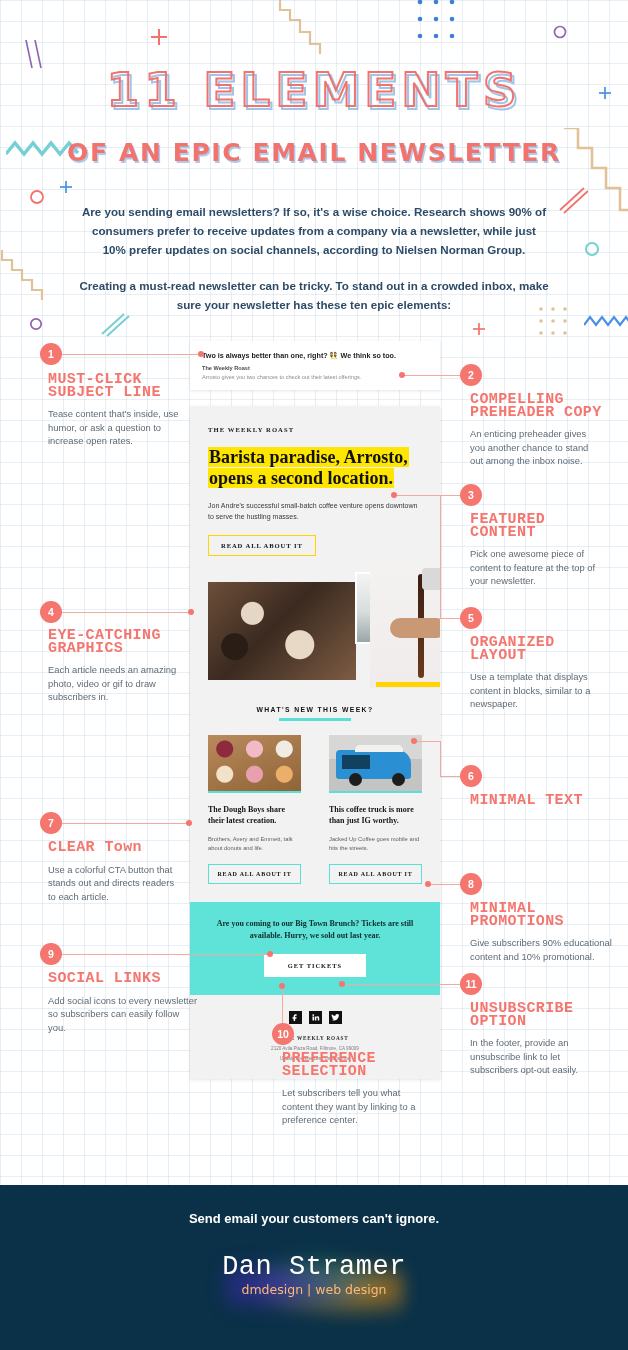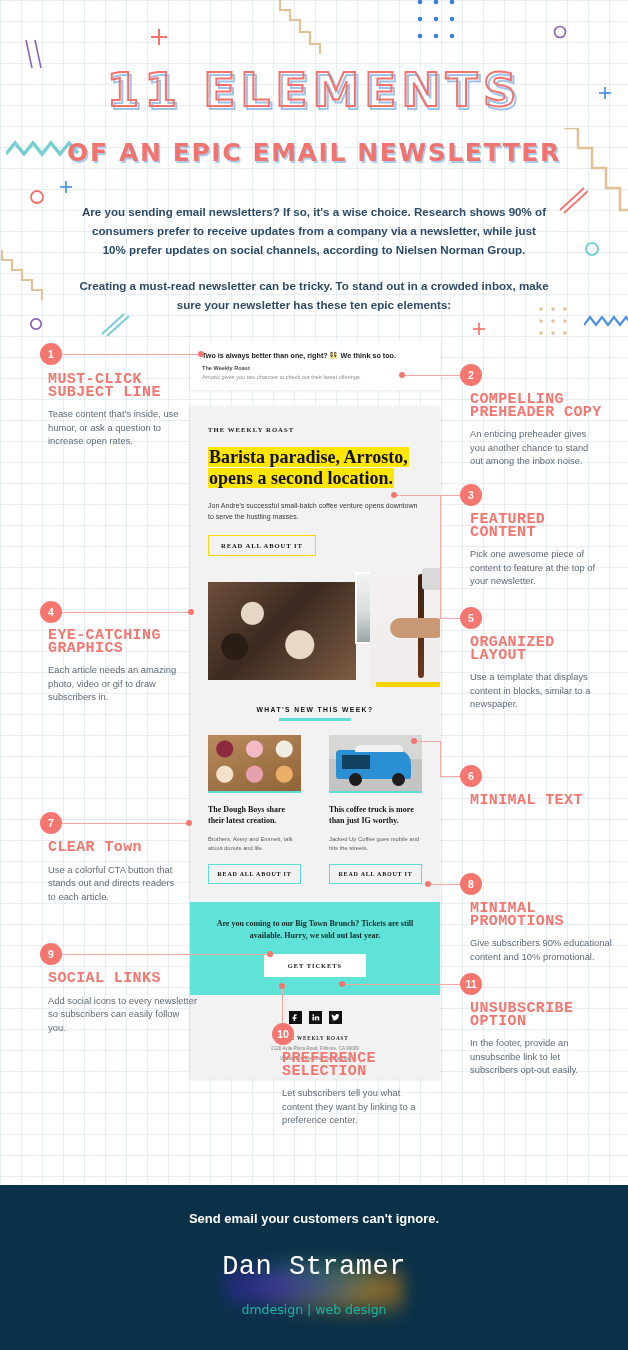--- a/index.html
+++ b/index.html
@@ -320,21 +320,21 @@
   }
   .logo-name {
     position: relative; z-index: 2;
     font-family: Liberation Mono, monospace;
     font-size: 27px; font-weight: 400; color: #ffffff;
     letter-spacing: .5px;
   }
   .logo-sub {
     position: relative; z-index: 2;
     font-family: "DejaVu Sans", sans-serif;
-    font-size: 12.5px; color: #14b8a6; margin-top: 20px;
+    font-size: 12.5px; color: #fdba74; margin-top: 0;
   }
 </style>
 </head>
 <body>
 
 <div class="page">
 
   <svg class="deco" style="left:22px;top:38px;" width="26" height="34">
     <line x1="4" y1="2" x2="10" y2="30" stroke="#8e63b5" stroke-width="1.6"></line>
     <line x1="13" y1="2" x2="19" y2="30" stroke="#8e63b5" stroke-width="1.6"></line>

